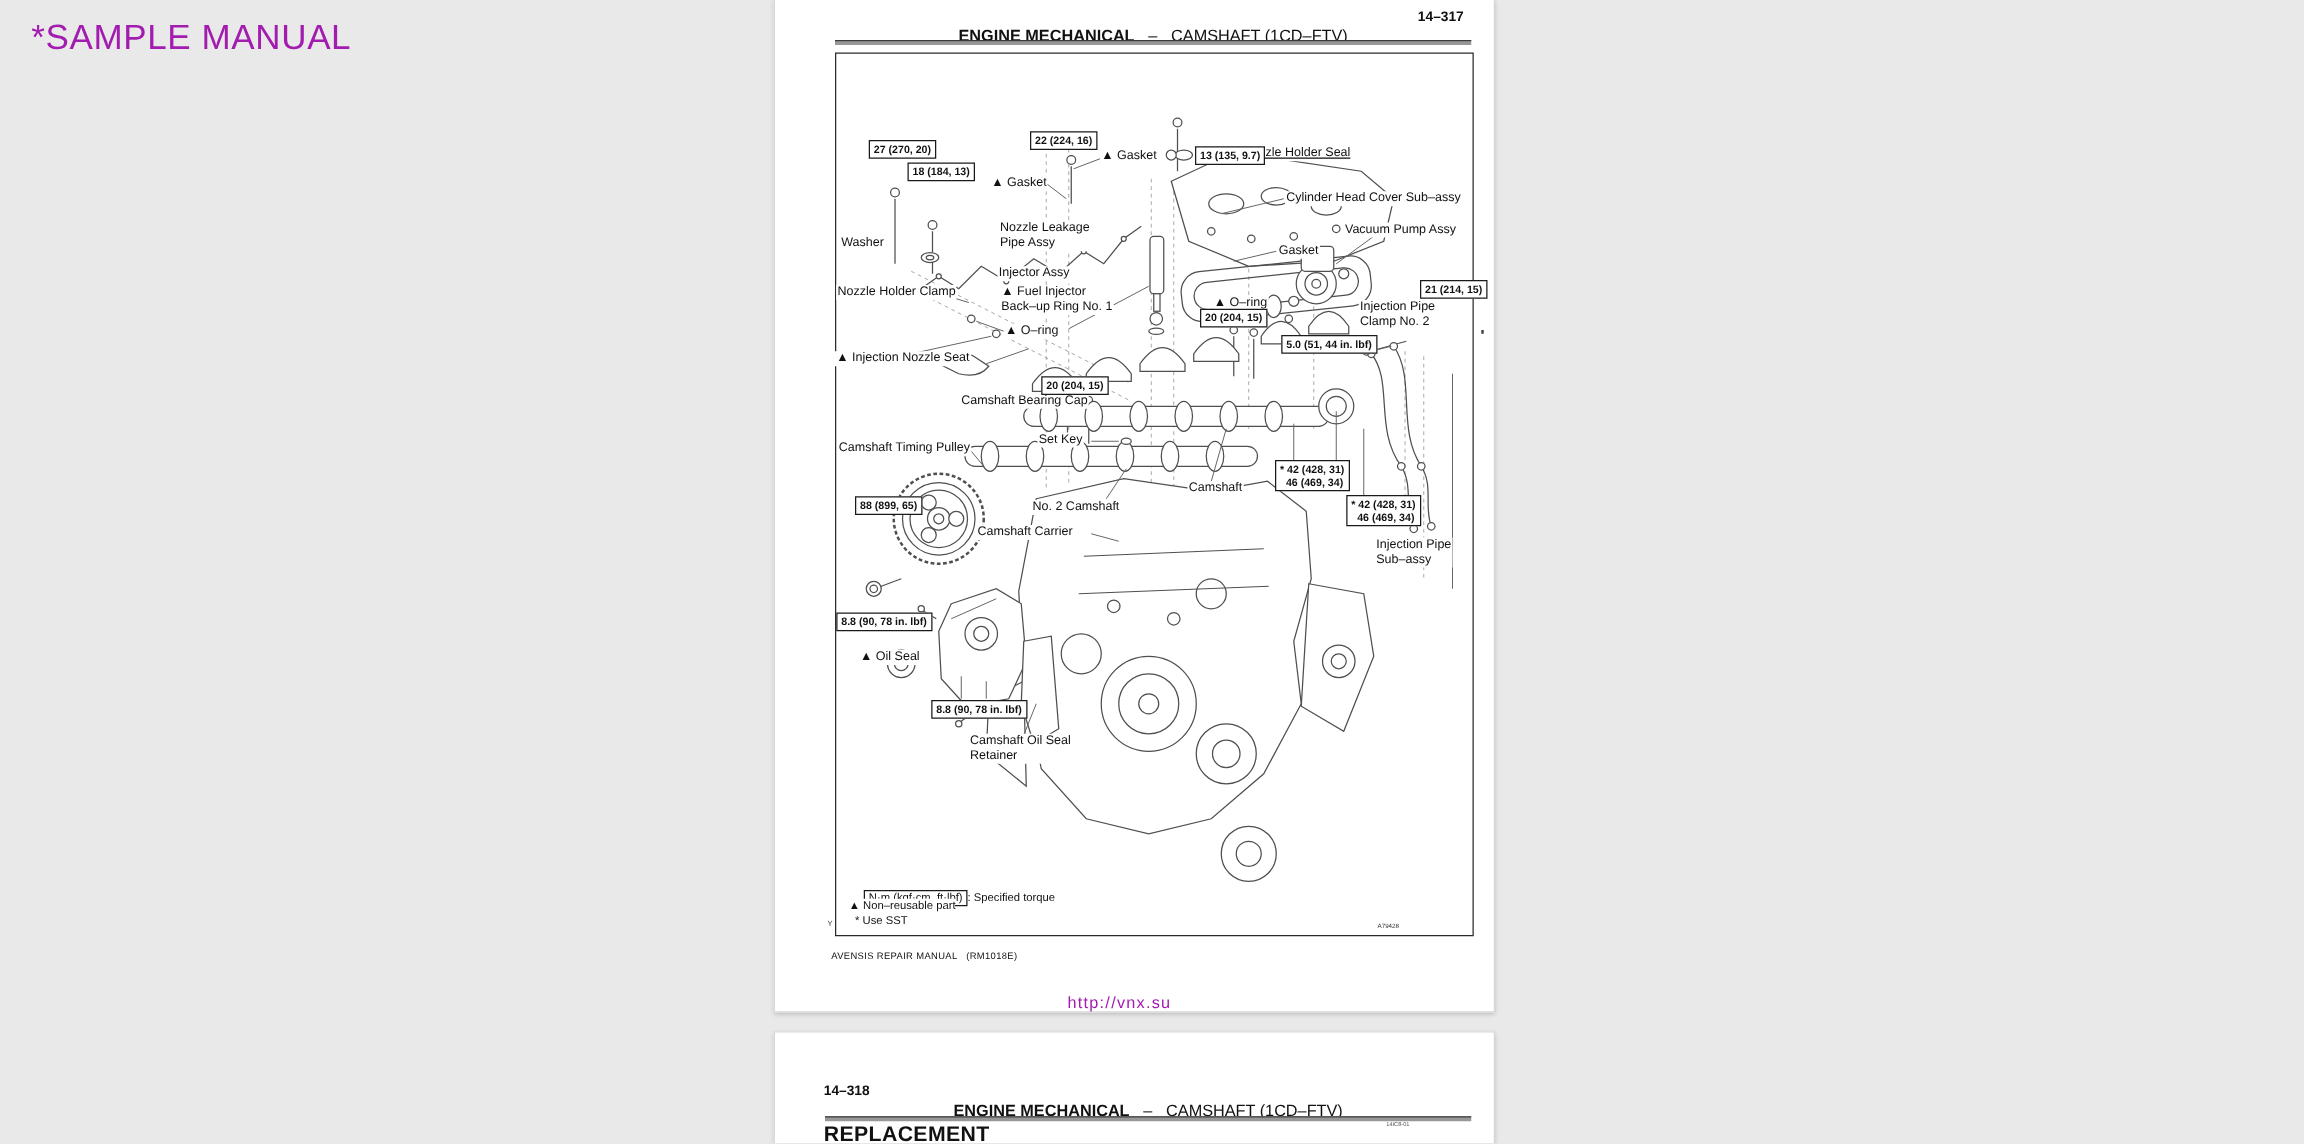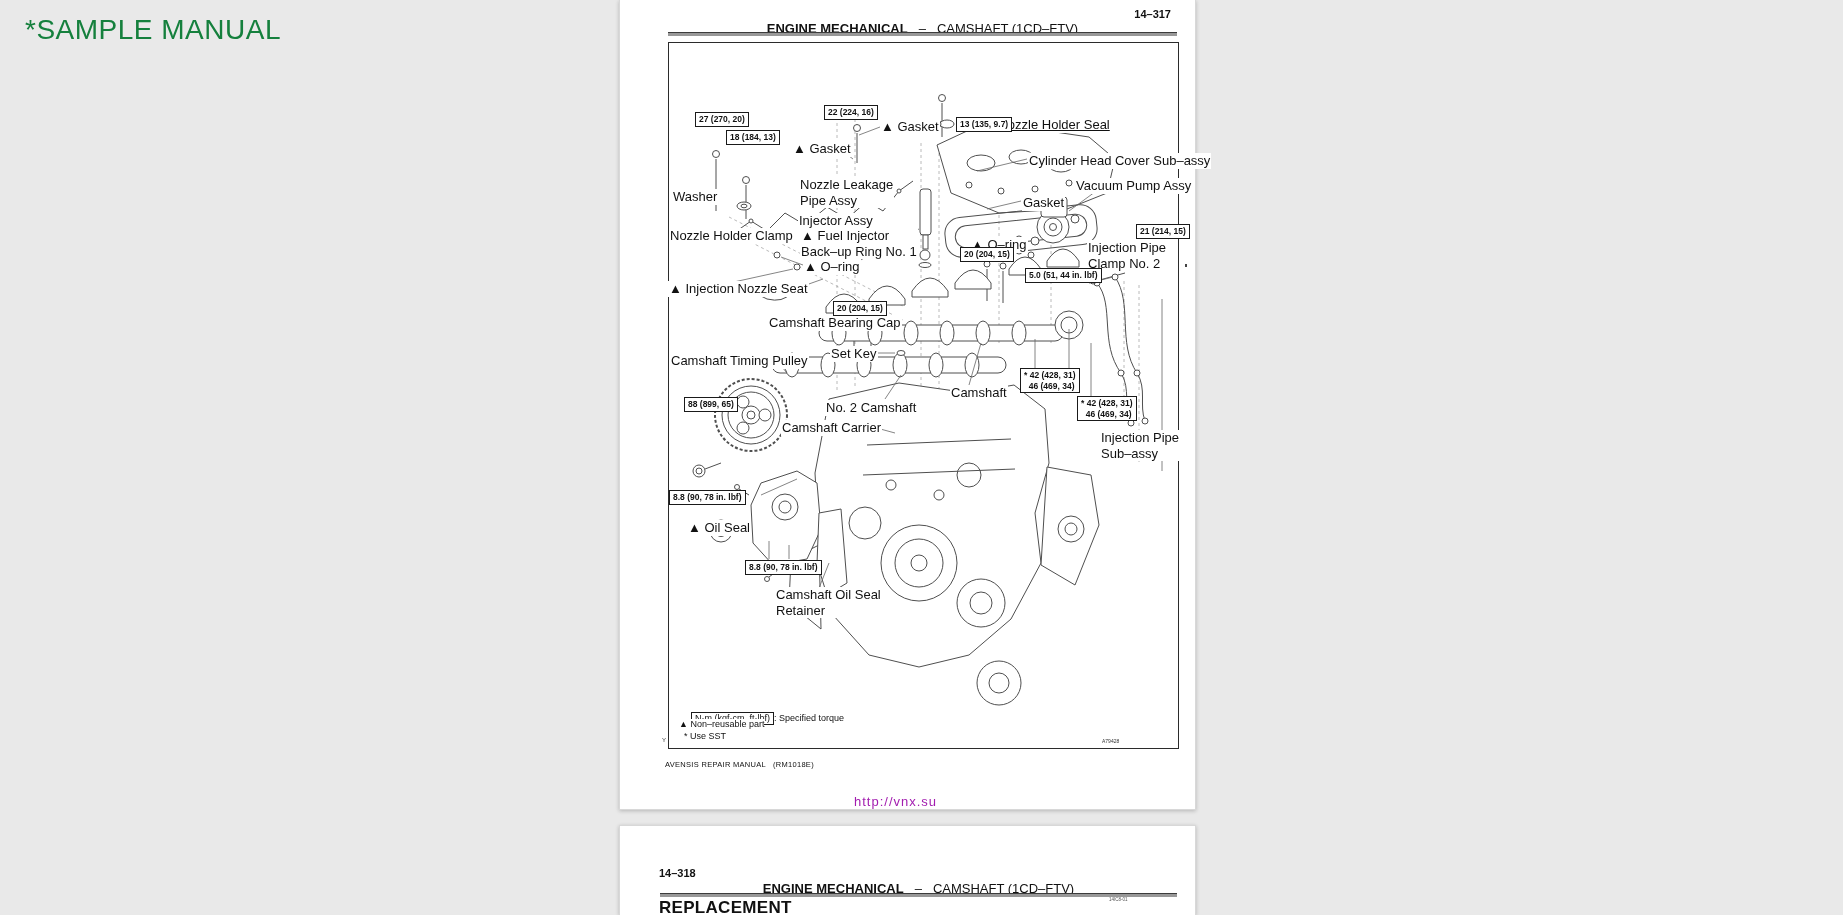--- a/index.html
+++ b/index.html
@@ -2,32 +2,32 @@
 <html><head>
 <meta charset="utf-8">
 <style>
   html,body{margin:0;padding:0;background:#e9e9e9;}
   #canvas{position:relative;width:1843px;height:915px;background:#e9e9e9;overflow:hidden;
           font-family:"Liberation Sans",sans-serif;color:#111;}
   .page{position:absolute;left:619px;width:577px;background:#fff;
         box-shadow:0 1px 4px rgba(0,0,0,.22);border:1px solid #d8d8d8;box-sizing:border-box;}
   #page1{top:0;height:810px;border-top:none;}
   #page2{top:825px;height:90px;border-bottom:none;}
-  .sample-wm{position:absolute;left:25px;top:14px;font-size:28px;letter-spacing:.5px;color:#15803d;}
+  .sample-wm{position:absolute;left:25px;top:14px;font-size:28px;letter-spacing:.5px;color:#a21caf;}
   .pgnum1{position:absolute;top:8px;right:24px;font-size:11px;font-weight:bold;}
   .hdr{position:absolute;left:48px;width:509px;text-align:center;font-size:13px;white-space:nowrap;}
   .hdr .sec{font-weight:bold;}
   .hdr .dash{margin:0 11px;}
   .rule{position:absolute;left:48px;width:509px;height:3px;background:#989898;border-top:1px solid #3c3c3c;}
   #figure-box{position:absolute;left:48px;top:42px;width:509px;height:705px;
               border:1.5px solid #2b2b2b;box-sizing:content-box;}
   #figure-box svg{position:absolute;left:0;top:0;}
   .torque{position:absolute;border:1px solid #1a1a1a;background:#fff;padding:1px 3px;
           font-size:8.5px;font-weight:bold;line-height:1.25;white-space:pre;z-index:3;}
-  .lbl{position:absolute;font-size:13px;line-height:1.2;white-space:pre;background:#fff;
+  .lbl{position:absolute;font-size:10px;line-height:1.2;white-space:pre;background:#fff;
        padding:0 1px;z-index:2;}
   .legend{position:absolute;font-size:9px;z-index:3;background:#fff;white-space:pre;}
   .legend .nbox{display:inline-block;border:1px solid #1a1a1a;padding:0 3px 1px 3px;}
   .figid{position:absolute;font-size:5px;color:#333;z-index:3;}
   .ymark{position:absolute;font-size:6px;color:#333;z-index:3;}
   .footer{position:absolute;left:45px;top:760px;font-size:7.5px;letter-spacing:.3px;white-space:pre;}
   .vnx{position:absolute;left:234px;top:794px;font-family:Liberation Sans, sans-serif;
        font-size:13px;color:#a21caf;letter-spacing:1px;}
   .margin-dot{position:absolute;left:565px;top:264px;width:2px;height:3px;background:#444;}
   .pgnum2{position:absolute;left:39px;top:41px;font-size:11px;font-weight:bold;}

